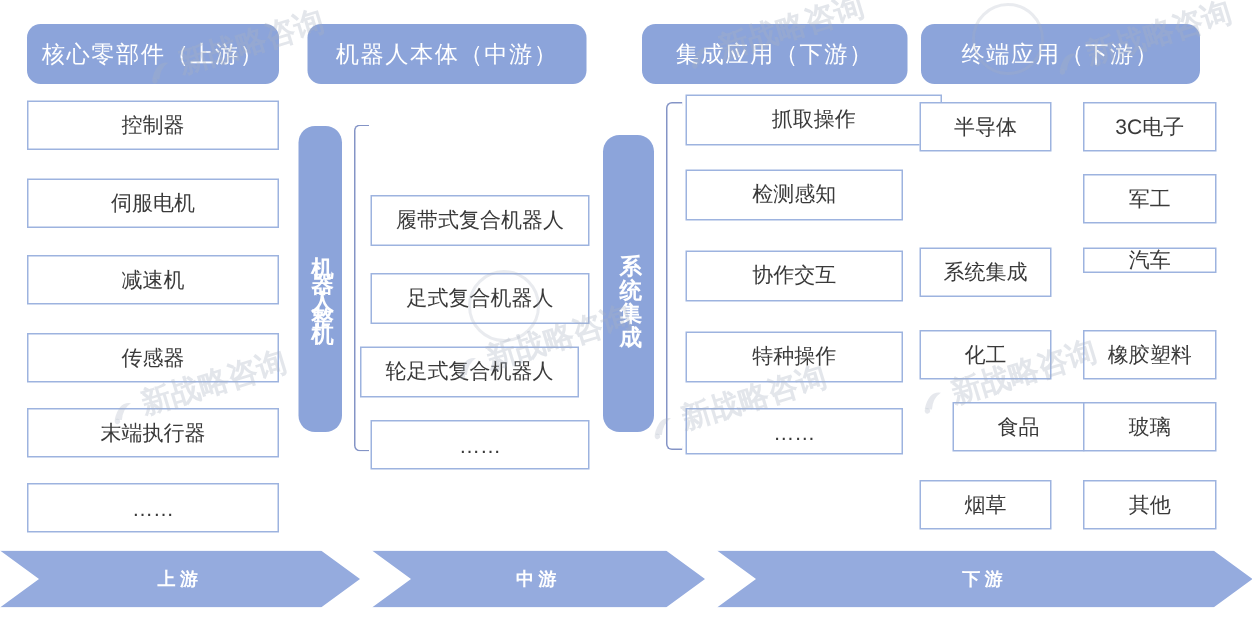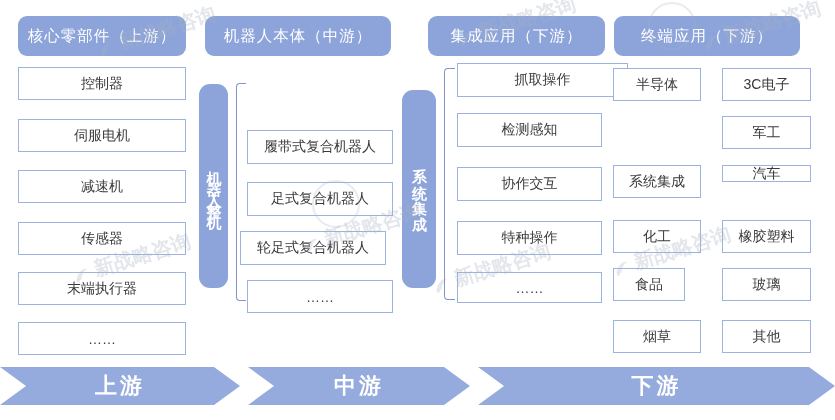--- a/index.html
+++ b/index.html
@@ -34,21 +34,21 @@
   .vbar.b2{letter-spacing:16px;}
   .bracket{
     position:absolute;z-index:1;box-sizing:border-box;
     border-left:1.5px solid var(--bracket);
     border-top:1.5px solid var(--bracket);
     border-bottom:1.5px solid var(--bracket);
     border-radius:4px 0 0 4px;
   }
   .arrow{
     position:absolute;top:367px;height:38px;background:var(--accent-light);
-    color:#fff;font-weight:bold;font-size:22px;letter-spacing:3px;
+    color:#fff;font-weight:bold;font-size:12px;letter-spacing:3px;
     display:flex;align-items:center;justify-content:center;z-index:2;
     clip-path:polygon(0 0, calc(100% - 26px) 0, 100% 50%, calc(100% - 26px) 100%, 0 100%, 26px 50%);
   }
   .wm{
     position:absolute;z-index:3;color:rgba(168,176,192,0.32);font-size:20px;
     transform:rotate(-17deg);white-space:nowrap;pointer-events:none;
     display:flex;align-items:center;gap:5px;font-weight:bold;
   }
   .wm svg{opacity:0.9;}
   .wm-circle{
@@ -138,21 +138,21 @@
 
   <div class="box" style="left:457px;top:63px;width:171px;height:34px">抓取操作</div>
   <div class="box" style="left:457px;top:113px;width:145px;height:34px">检测感知</div>
   <div class="box" style="left:457px;top:221px;width:145px;height:34px">特种操作</div>
   <div class="box" style="left:457px;top:167px;width:145px;height:34px">协作交互</div>
   <div class="box" style="left:457px;top:272px;width:145px;height:31px">……</div>
 
   <div class="box" style="left:613px;top:68px;width:88px;height:33px">半导体</div>
   <div class="box" style="left:613px;top:165px;width:88px;height:33px">系统集成</div>
   <div class="box" style="left:613px;top:220px;width:88px;height:33px">化工</div>
-  <div class="box" style="left:613px;top:268px;width:72px;height:33px">食品</div>
+  <div class="box" style="left:635px;top:268px;width:88px;height:33px">食品</div>
   <div class="box" style="left:613px;top:320px;width:88px;height:33px">烟草</div>
 
   <div class="box" style="left:722px;top:68px;width:89px;height:33px">3C电子</div>
   <div class="box" style="left:722px;top:116px;width:89px;height:33px">军工</div>
   <div class="box" style="left:722px;top:165px;width:89px;height:17px">汽车</div>
   <div class="box" style="left:722px;top:220px;width:89px;height:33px">橡胶塑料</div>
   <div class="box" style="left:722px;top:268px;width:89px;height:33px">玻璃</div>
   <div class="box" style="left:722px;top:320px;width:89px;height:33px">其他</div>
 
   <div class="arrow" style="left:0;width:240px">上游</div>

